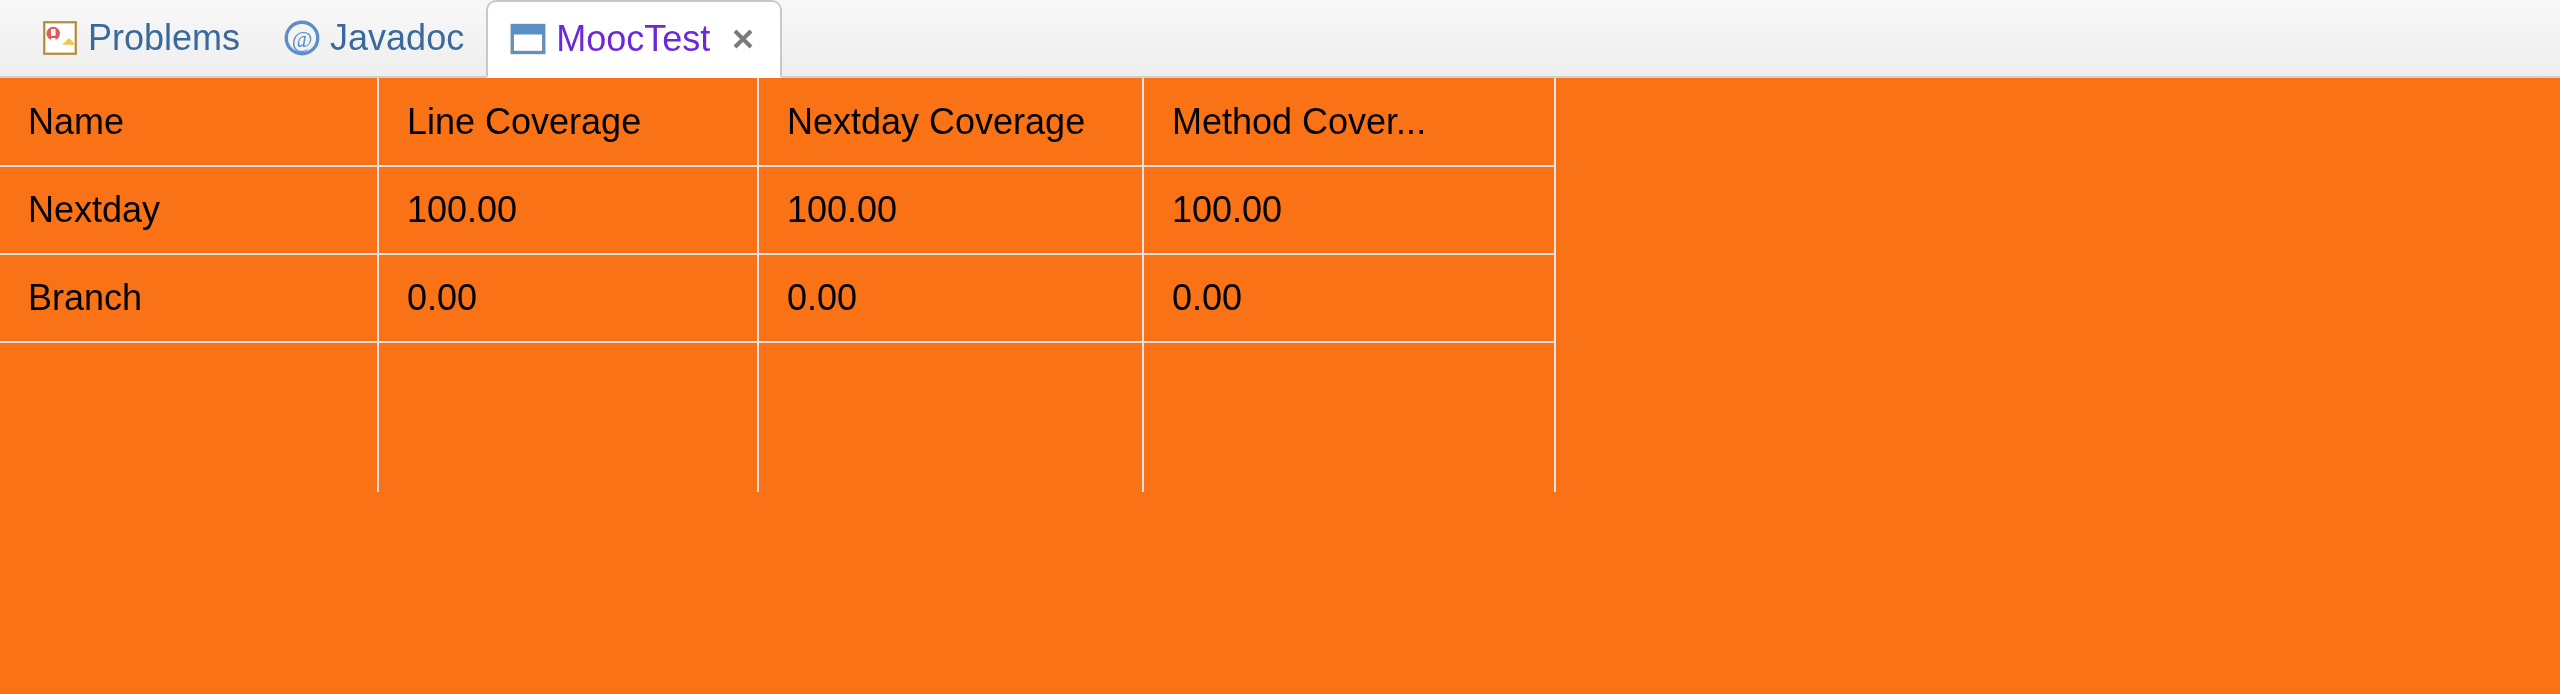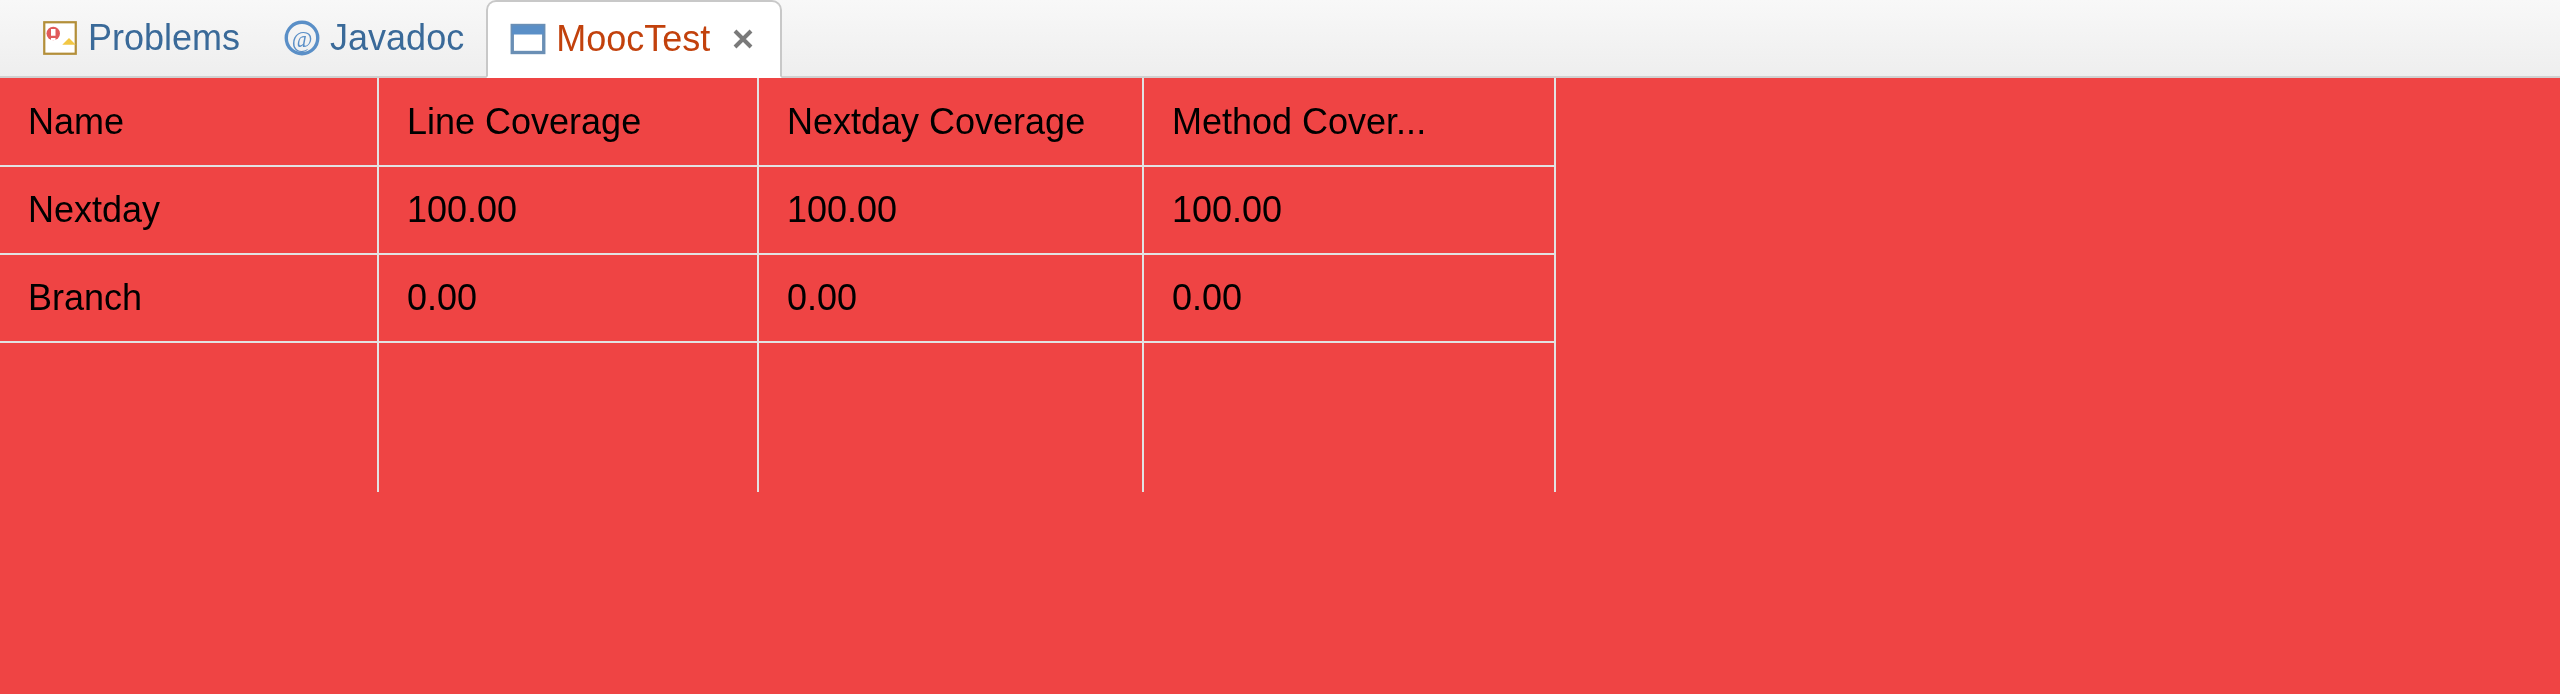--- a/index.html
+++ b/index.html
@@ -34,21 +34,21 @@
       align-items: center;
       gap: 10px;
       padding: 4px 22px;
       height: 78px;
       color: #3a6a99;
       cursor: pointer;
       white-space: nowrap;
     }
     .tab.active {
       background: #ffffff;
-      color: #c2410c;
+      color: #6d28d9;
       border-top: 2px solid #c8c8c8;
       border-left: 2px solid #c8c8c8;
       border-right: 2px solid #c8c8c8;
       border-bottom: 2px solid #ffffff;
       border-radius: 10px 10px 0 0;
       margin-bottom: -2px;
       position: relative;
       top: 0;
     }
     .tab-icon {
@@ -63,21 +63,21 @@
       width: 30px;
       height: 30px;
       display: inline-flex;
       align-items: center;
       justify-content: center;
       color: #6a6a6a;
     }
     .table-container {
       flex: 1;
       overflow: hidden;
-      background: #ef4444;
+      background: #f97316;
     }
     table {
       width: 1555px;
       border-collapse: collapse;
       table-layout: fixed;
     }
     th, td {
       text-align: left;
       padding: 14px 28px;
       border-right: 2px solid #e2e2e2;

